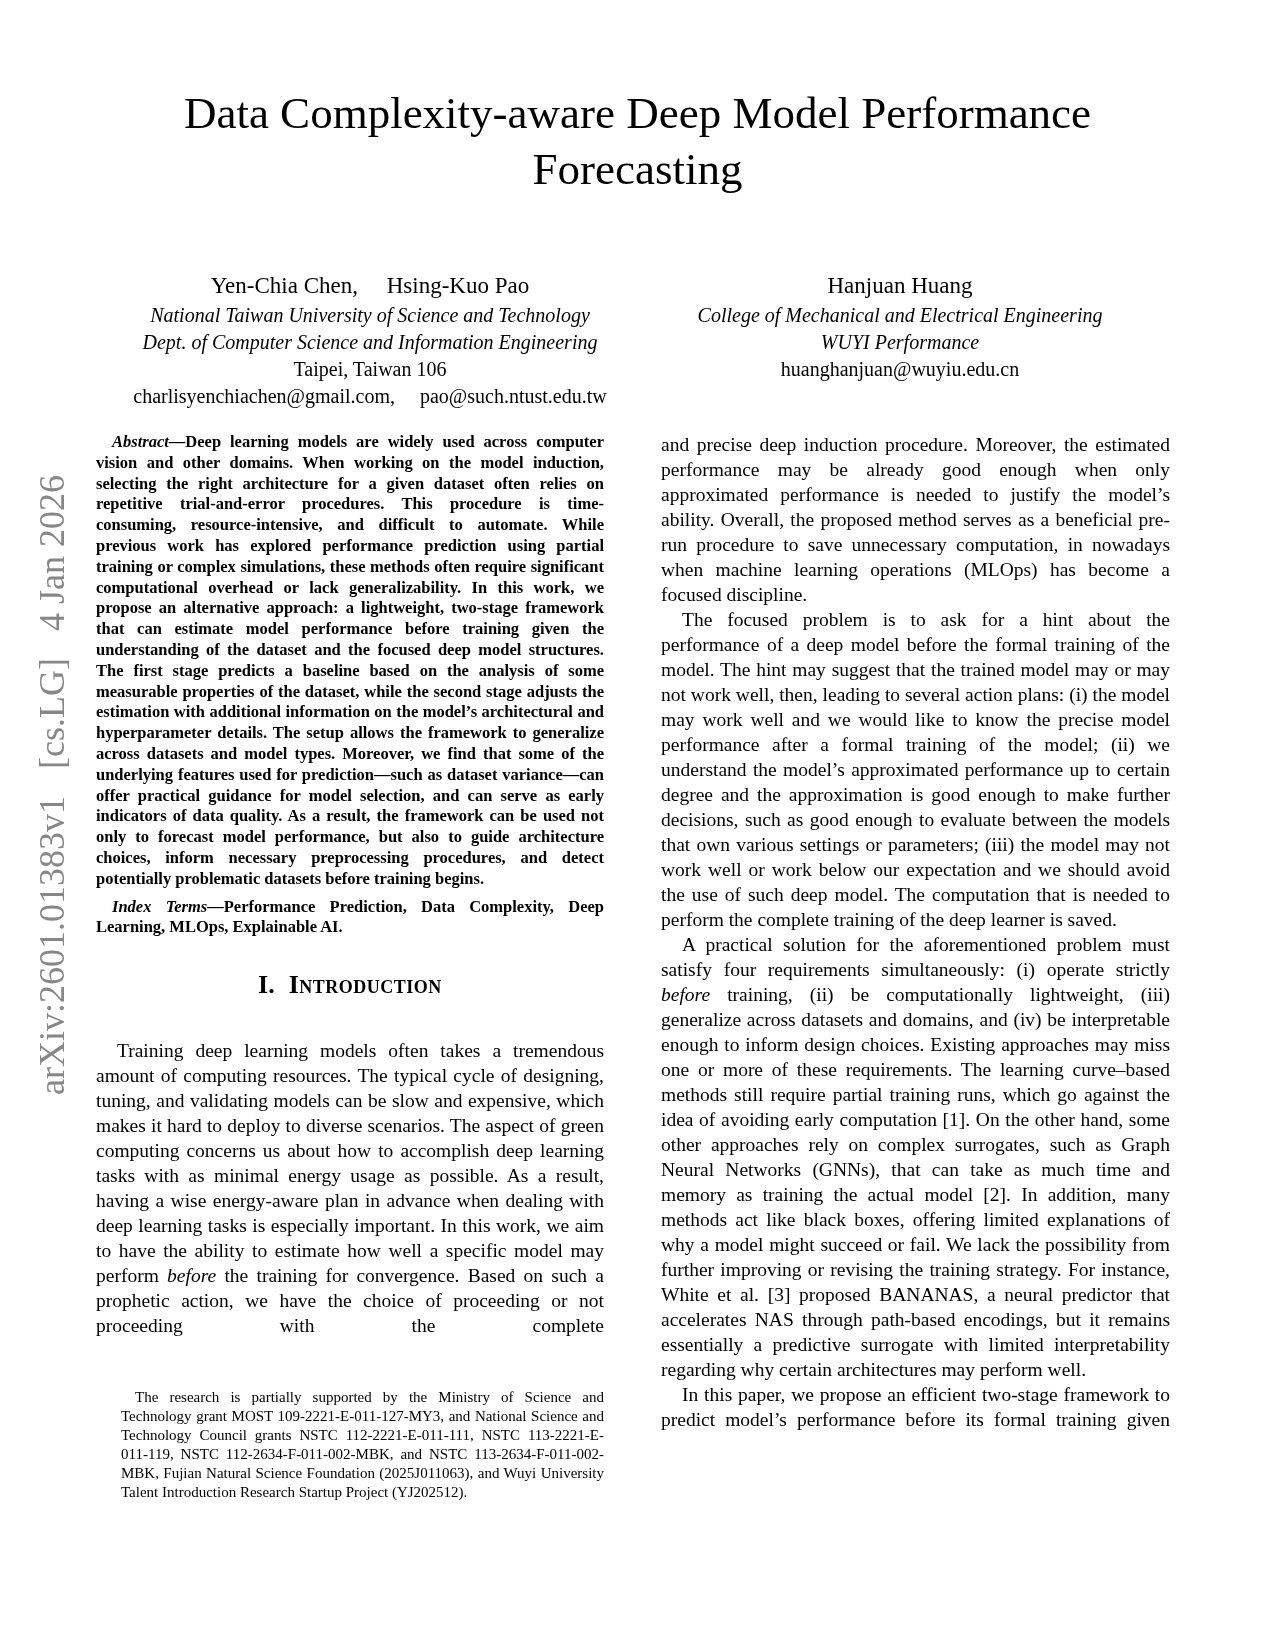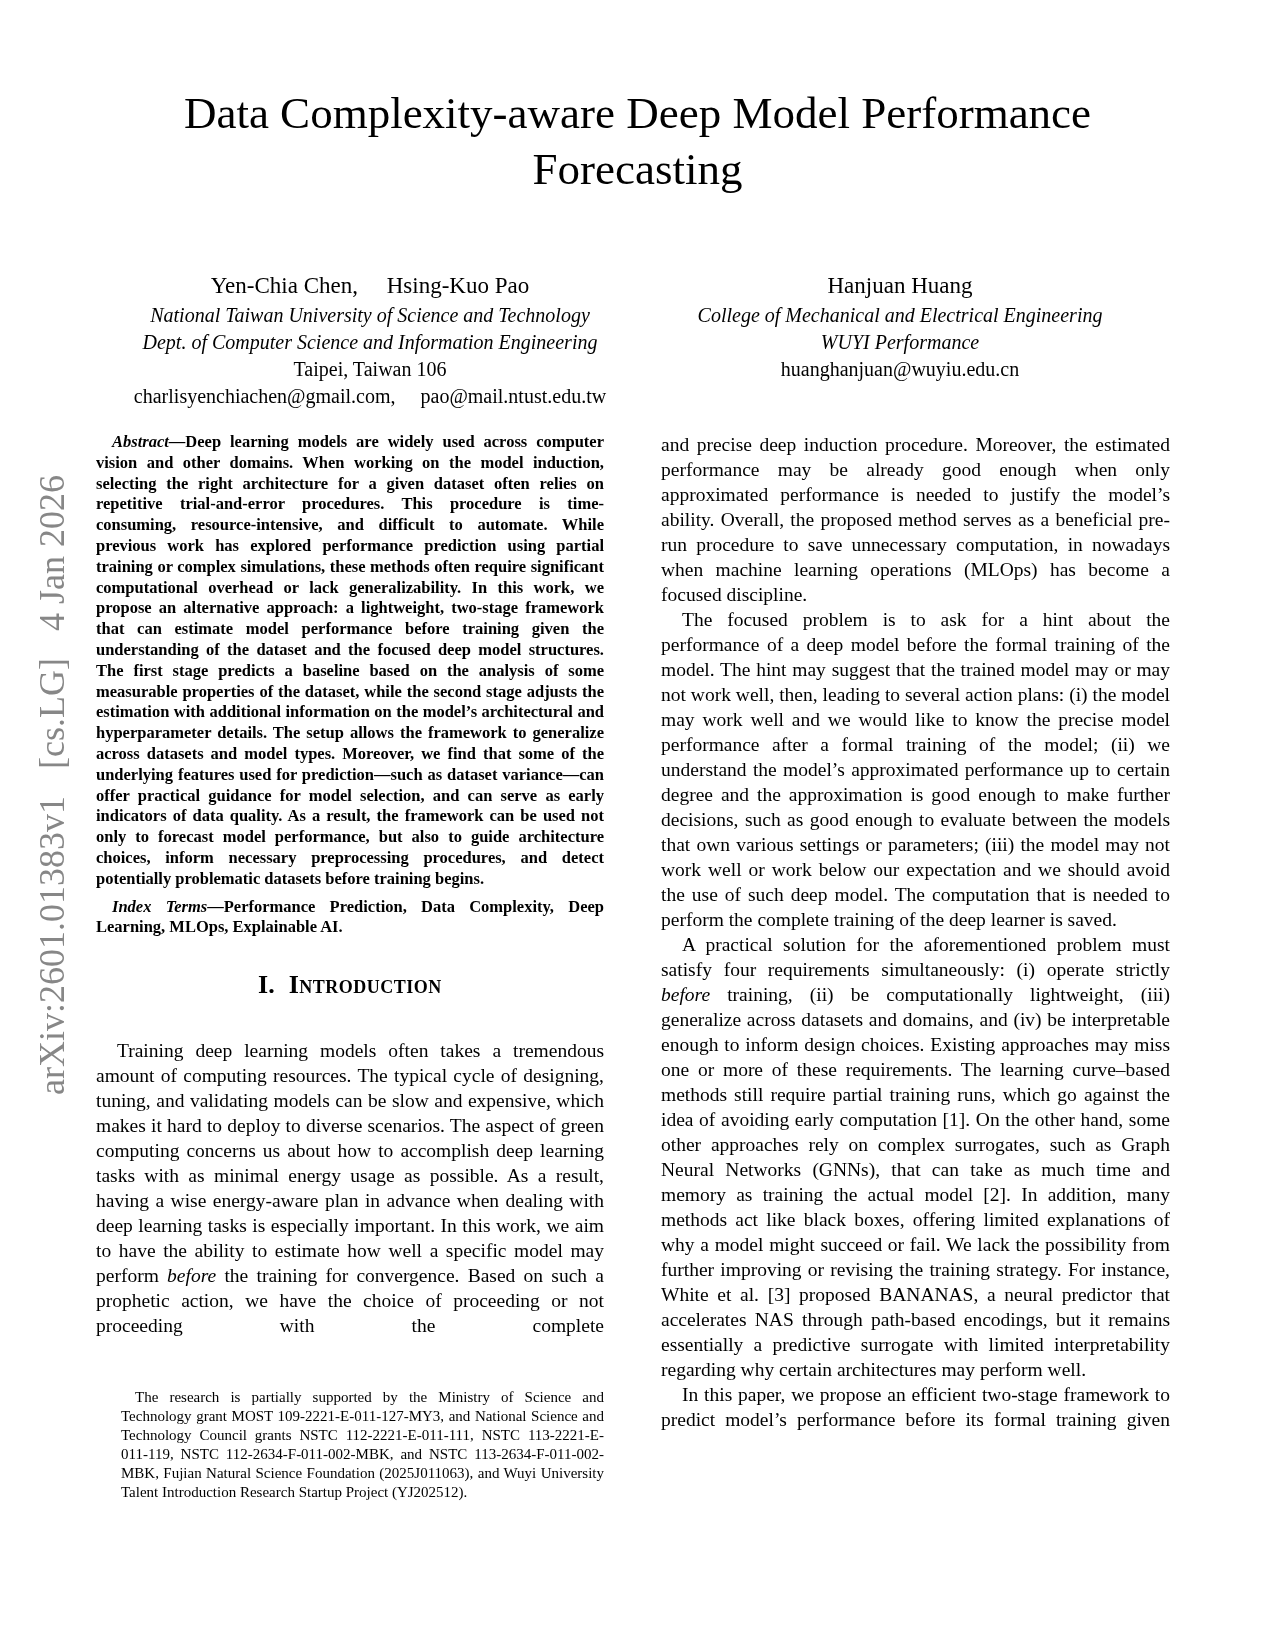--- a/index.html
+++ b/index.html
@@ -77,21 +77,21 @@
   <div class="watermark" style="color: rgb(135, 135, 135);">arXiv:2601.01383v1  [cs.LG]  4 Jan 2026</div>
 
   <h1 class="title">Data Complexity-aware Deep Model Performance Forecasting</h1>
 
   <div class="authors">
     <div class="author-block author-block-1">
       <div class="author-names">Yen-Chia Chen,  Hsing-Kuo Pao</div>
       <div class="affil">National Taiwan University of Science and Technology</div>
       <div class="affil">Dept. of Computer Science and Information Engineering</div>
       <div>Taipei, Taiwan 106</div>
-      <div>charlisyenchiachen@gmail.com,  pao@mail.ntust.edu.tw</div>
+      <div>charlisyenchiachen@gmail.com,  pao@such.ntust.edu.tw</div>
     </div>
     <div class="author-block author-block-2">
       <div class="author-names">Hanjuan Huang</div>
       <div class="affil">College of Mechanical and Electrical Engineering</div>
       <div class="affil">WUYI Performance</div>
       <div>huanghanjuan@wuyiu.edu.cn</div>
     </div>
   </div>
 
   <div class="col col-left">

